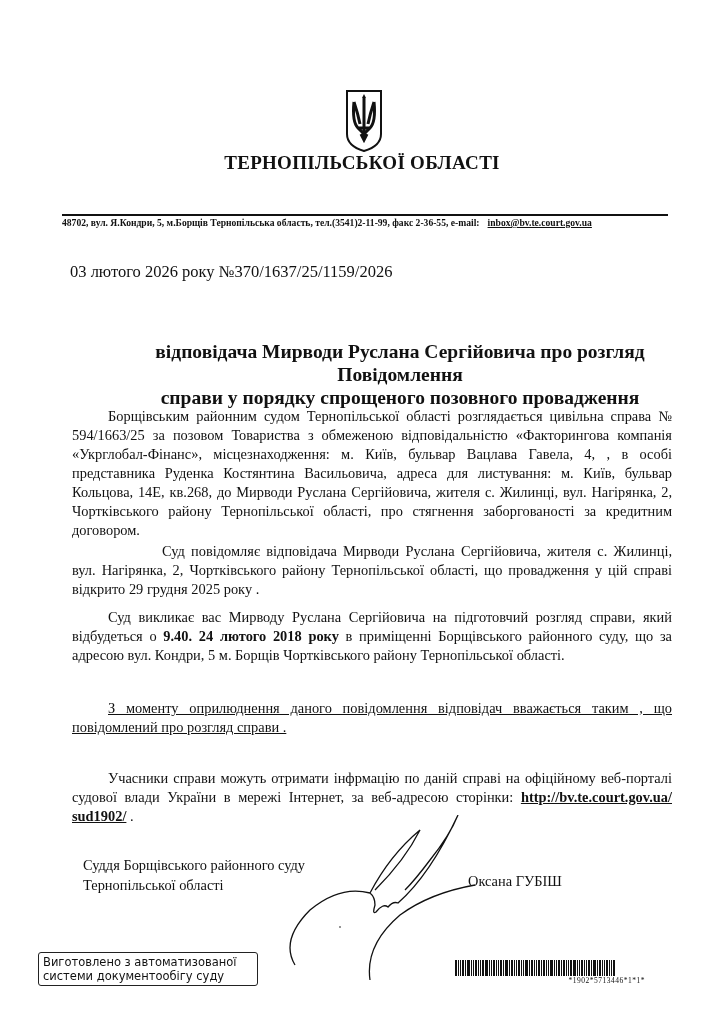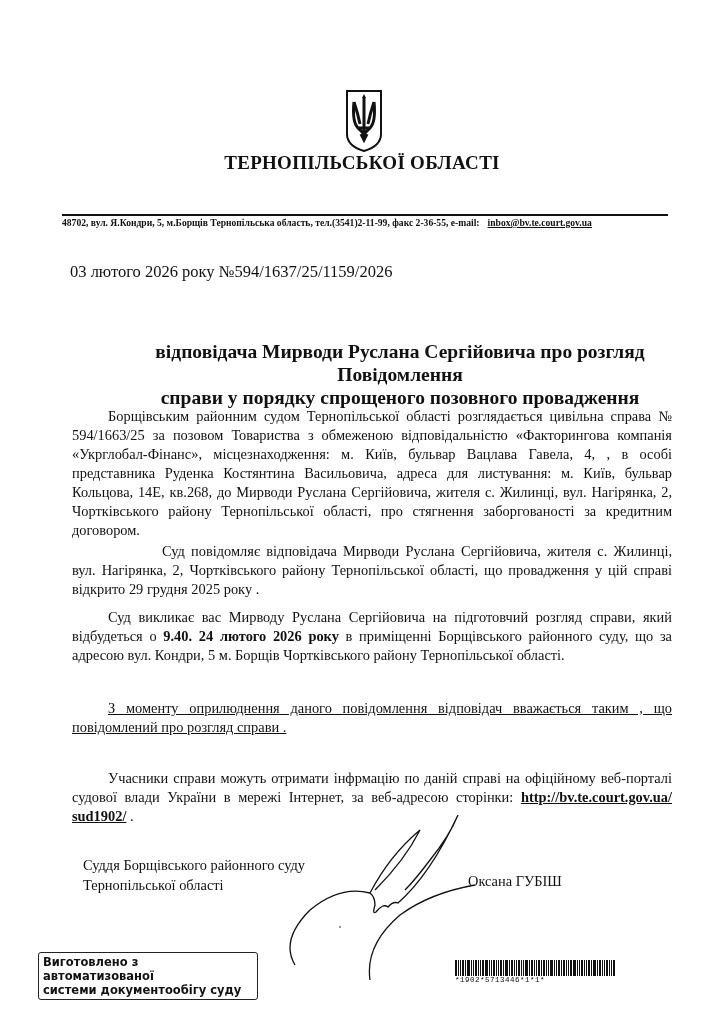--- a/index.html
+++ b/index.html
@@ -16,56 +16,56 @@
   .p1 { top: 407px; text-indent: 36px; }
   .p2 { top: 542px; text-indent: 90px; }
   .p3 { top: 608px; text-indent: 36px; }
   .p4 { top: 699px; text-indent: 36px; text-decoration: underline; }
   .p5 { top: 769px; text-indent: 36px; }
   .p5 .link { font-weight: bold; text-decoration: underline; }
   .p3 .bold { font-weight: bold; }
   .judge { left: 83px; top: 855px; font-size: 14.4px; line-height: 20px; }
   .judge-name { left: 468px; top: 873px; font-size: 14.4px; }
   .signature { left: 280px; top: 815px; width: 200px; height: 170px; }
-  .stamp { left: 38px; top: 952px; width: 210px; border: 1.5px solid #222; border-radius: 3px; padding: 2px 4px; font-family: "DejaVu Sans", sans-serif; font-weight: bold; font-size: 11.5px; line-height: 14px; text-align: left; }
+  .stamp { left: 38px; top: 952px; width: 210px; border: 1.5px solid #222; border-radius: 3px; padding: 2px 4px; font-family: "DejaVu Sans", sans-serif; font-weight: normal; font-size: 11.5px; line-height: 14px; text-align: left; }
   .barcode { left: 455px; top: 960px; width: 190px; height: 16px; display: flex; align-items: stretch; }
   .barcode span { display: block; height: 100%; background: #111; margin-right: 1px; }
-  .barcode-text { left: 455px; width: 190px; top: 976px; font-family: Liberation Mono, monospace; font-size: 7.5px; text-align: left; letter-spacing: 0.5px; }
+  .barcode-text { left: 455px; width: 190px; top: 976px; font-family: Liberation Serif, serif; font-size: 7.5px; text-align: right; letter-spacing: 0.5px; }
 </style>
 </head>
 <body>
 
 <svg class="abs emblem" viewBox="0 0 40 66">
   <path d="M3 3 H37 V46 Q37 58 20 63 Q3 58 3 46 Z" fill="none" stroke="#111" stroke-width="2"></path>
   <path d="M20 10 L20 50 M10 14 Q8 34 14 40 Q18 44 20 46 Q22 44 26 40 Q32 34 30 14 M10 14 Q14 26 16 36 M30 14 Q26 26 24 36 M14 40 H26 M17 46 L20 52 L23 46" fill="none" stroke="#111" stroke-width="3"></path>
   <path d="M18 10 L20 6 L22 10 Z" fill="#111"></path>
 </svg>
 
 <div class="abs court-name">
   <div>ТЕРНОПІЛЬСЬКОЇ ОБЛАСТІ</div>
 </div>
 
 <div class="abs rule"></div>
 
 <div class="abs address">
   <span>48702, вул. Я.Кондри, 5,  м.Борщів Тернопільська область, тел.(3541)2-11-99, факс 2-36-55, e-mail:</span><span class="email">inbox@bv.te.court.gov.ua</span>
 </div>
 
-<div class="abs date-line">03 лютого 2026 року №594/1637/25/1159/2026</div>
+<div class="abs date-line">03 лютого 2026 року №370/1637/25/1159/2026</div>
 
 <div class="abs title">
   <div>відповідача Мирводи Руслана Сергійовича про розгляд</div>
   <div>Повідомлення</div>
   <div>справи у порядку спрощеного позовного провадження</div>
 </div>
 
 <div class="abs para p1">Борщівським районним судом Тернопільської області розглядається   цивільна справа № 594/1663/25 за позовом Товариства з обмеженою відповідальністю «Факторингова компанія «Укрглобал-Фінанс», місцезнаходження: м. Київ, бульвар Вацлава Гавела, 4, , в особі представника Руденка Костянтина Васильовича, адреса для листування: м. Київ, бульвар Кольцова, 14Е, кв.268, до Мирводи Руслана Сергійовича, жителя с. Жилинці, вул. Нагірянка, 2, Чортківського району Тернопільської області, про стягнення заборгованості за кредитним договором.</div>
 <div class="abs para p2">Суд повідомляє  відповідача Мирводи Руслана Сергійовича, жителя с. Жилинці, вул. Нагірянка, 2, Чортківського району Тернопільської області, що провадження  у цій справі відкрито  29 грудня  2025 року .</div>
 <div class="abs para p3">
-  <span>Суд викликає вас Мирводу Руслана Сергійовича на підготовчий розгляд справи,  який відбудеться о </span><span class="bold"> 9.40.  24 лютого 2026 року </span><span> в приміщенні  Борщівського районного суду, що  за адресою  вул. Кондри, 5 м. Борщів Чортківського району Тернопільської області.</span>
+  <span>Суд викликає вас Мирводу Руслана Сергійовича на підготовчий розгляд справи,  який відбудеться о </span><span class="bold"> 9.40.  24 лютого 2018 року </span><span> в приміщенні  Борщівського районного суду, що  за адресою  вул. Кондри, 5 м. Борщів Чортківського району Тернопільської області.</span>
 </div>
 <div class="abs para p4">З моменту  оприлюднення даного  повідомлення відповідач  вважається таким , що повідомлений про розгляд справи .</div>
 <div class="abs para p5">
   <span>Учасники  справи можуть отримати інфрмацію по даній справі  на офіційному веб-порталі судової влади України в мережі Інтернет, за веб-адресою сторінки: </span><span class="link">http://bv.te.court.gov.ua/ sud1902/</span><span> .</span>
 </div>
 
 <div class="abs judge">
   <div>Суддя Борщівського районного суду</div>
   <div>Тернопільської області</div>
 </div>

